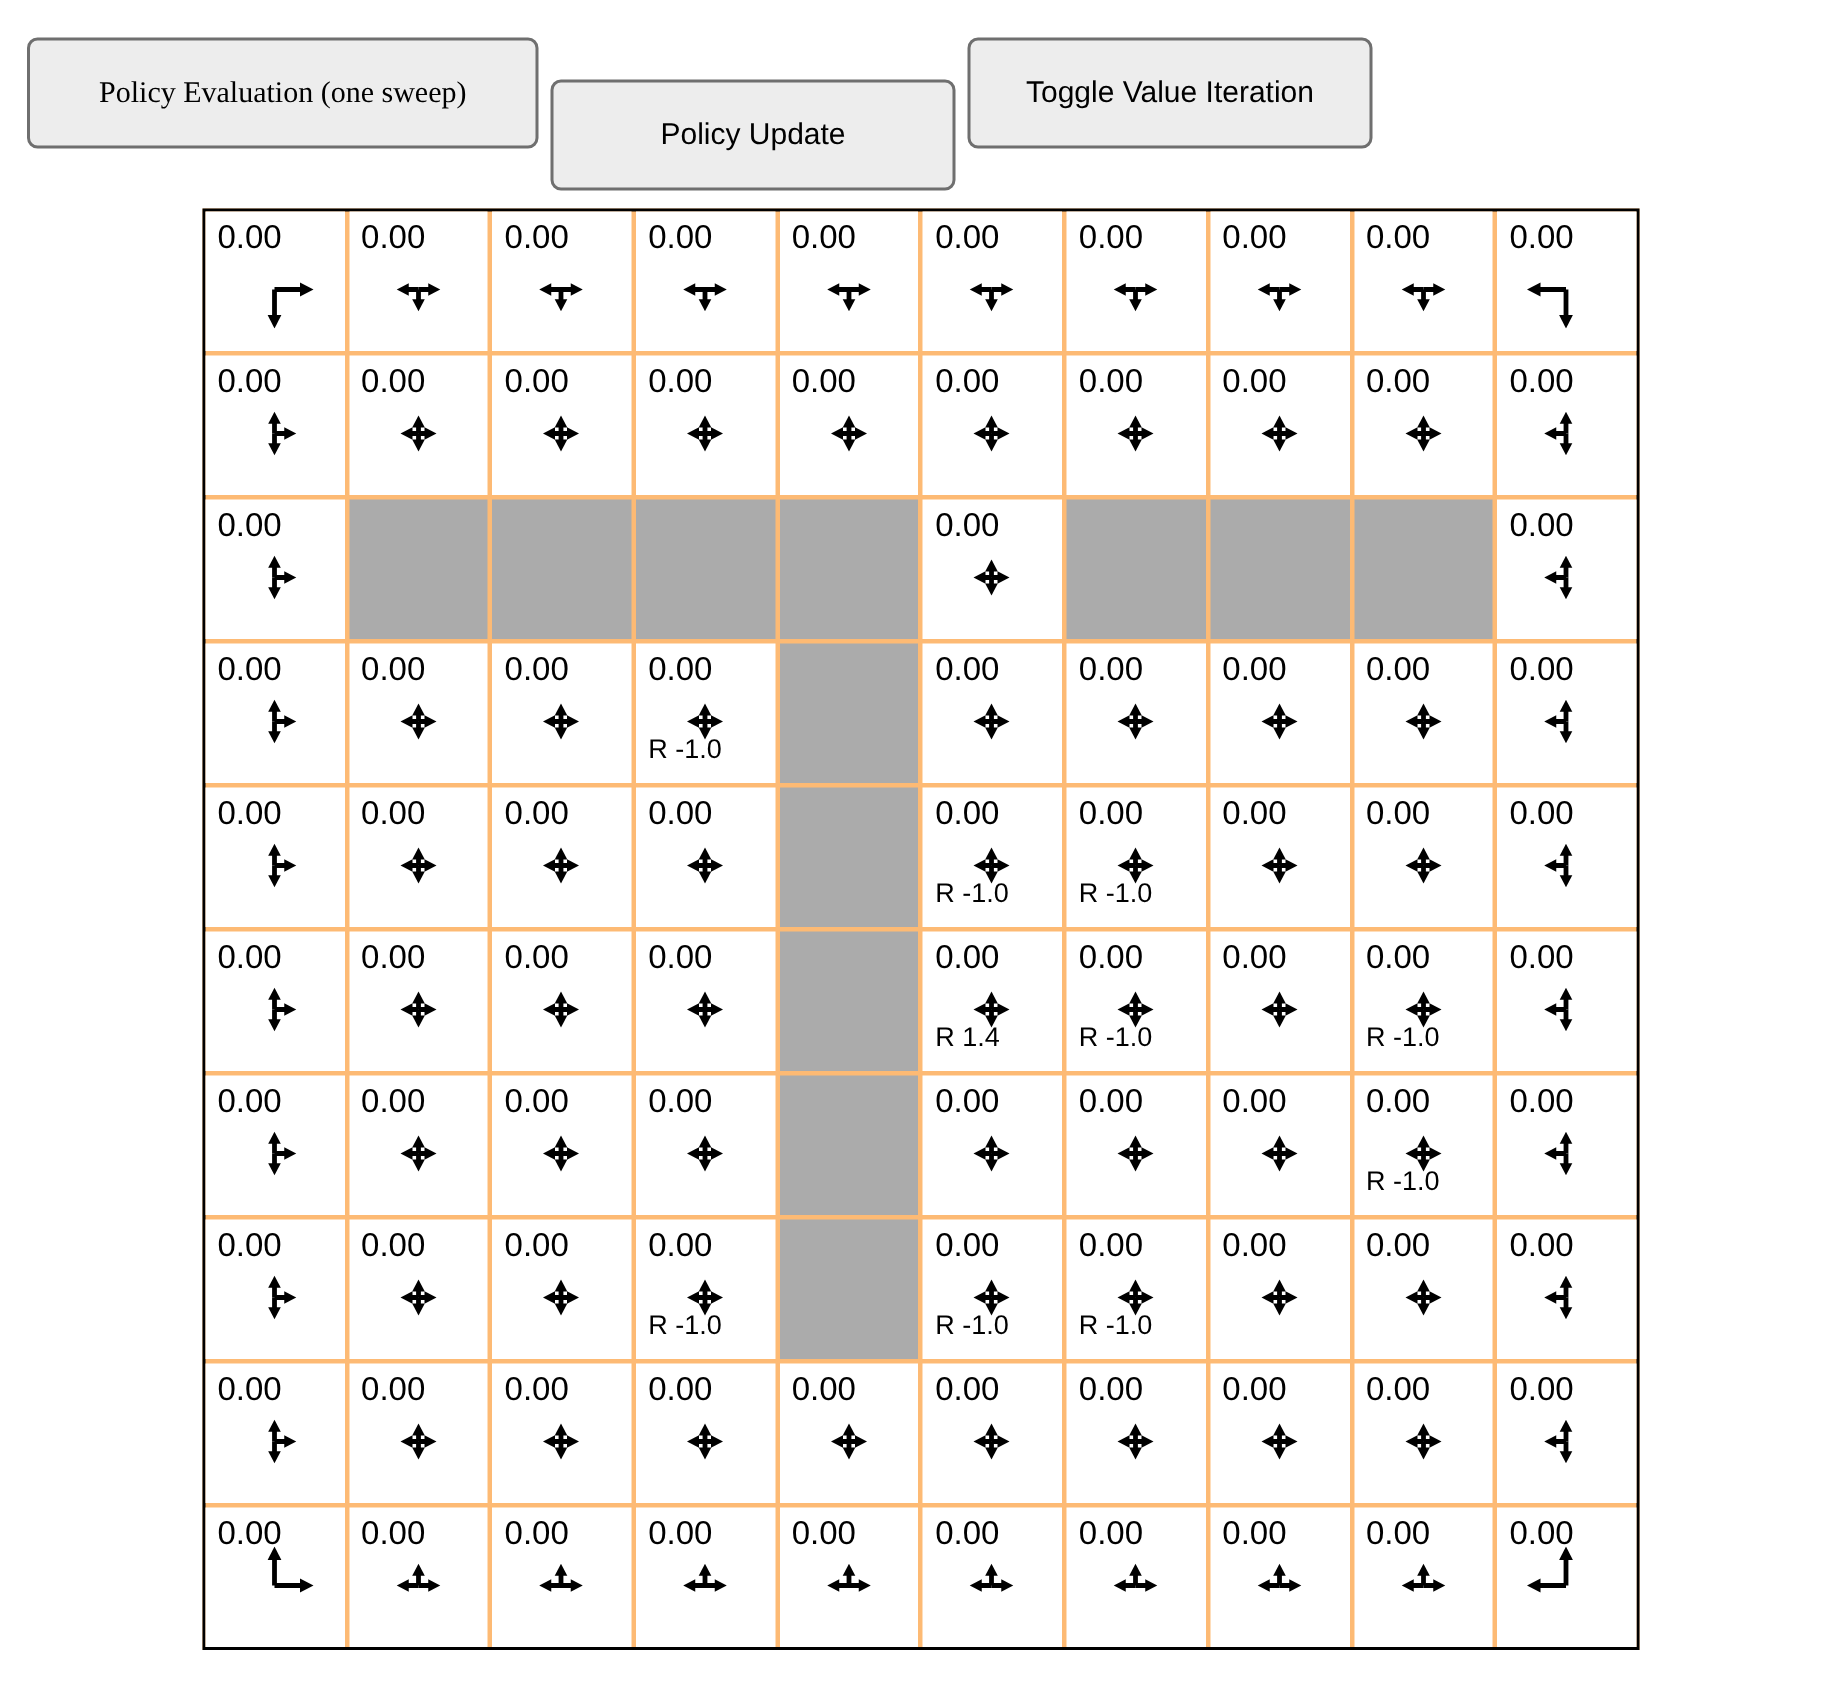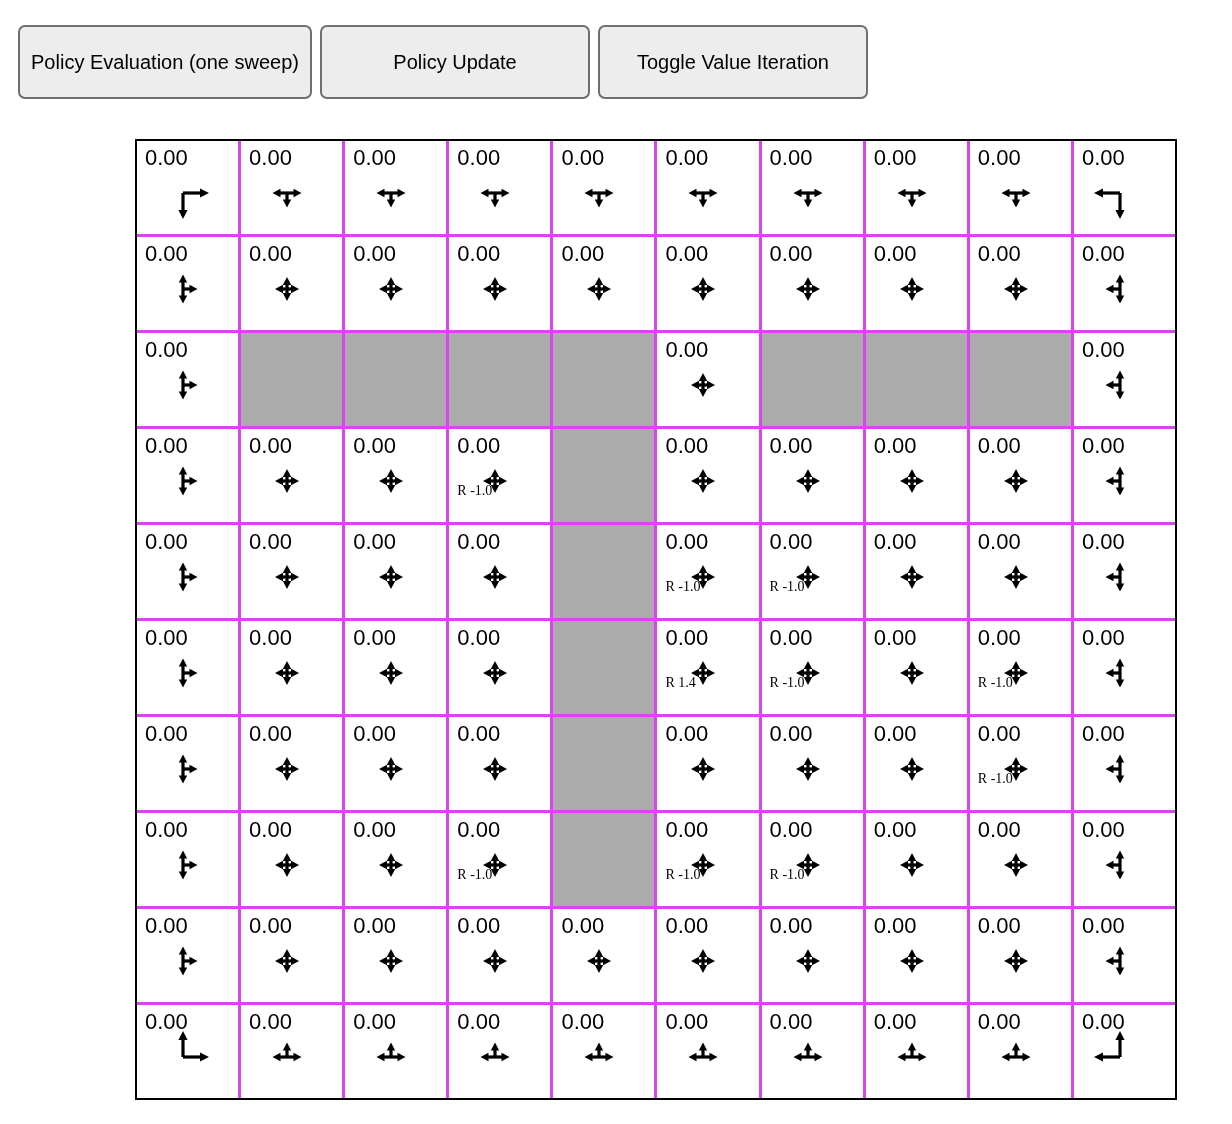--- a/index.html
+++ b/index.html
@@ -6,34 +6,34 @@
   body{
     width:1232px;height:1124px;position:relative;background:#ffffff;
     font-family:"Liberation Sans",sans-serif;color:#000;
   }
   .toolbar{position:absolute;left:18px;top:25px;display:flex;gap:8px;}
   .btn{
     height:74px;box-sizing:border-box;background:#ededed;border:2px solid #6f6f6f;
     border-radius:7px;font-size:20px;color:#000;font-family:"Liberation Sans",sans-serif;
     display:flex;align-items:center;justify-content:center;cursor:pointer;padding:0 10px;
   }
-  .btn:nth-child(1){width:294px;}
-  .btn:nth-child(2){width:270px;}
+  .btn:nth-child(1){width:341px;font-family:Liberation Serif, serif;}
+  .btn:nth-child(2){width:270px;margin-top:28px;}
   .btn:nth-child(3){width:270px;}
   .btn:nth-child(4){width:272px;}
   .grid{
-    position:absolute;left:135px;top:139px;width:1042px;height:961px;
-    box-sizing:border-box;background:#d946ef;border:2px solid #000;
+    position:absolute;left:135px;top:139px;width:958px;height:961px;
+    box-sizing:border-box;background:#fdba74;border:2px solid #000;
     display:grid;grid-template-columns:repeat(10,1fr);grid-template-rows:repeat(10,1fr);gap:3px;
   }
   .cell{background:#ffffff;position:relative;overflow:visible;}
   .cell.wall{background:#ababab;}
   .val{position:absolute;left:8px;top:4px;font-size:22px;line-height:26px;color:#000;}
   .pol{position:absolute;left:14px;top:26px;pointer-events:none;}
-  .rew{position:absolute;left:8px;bottom:23px;font-size:14px;color:#000;font-family:Liberation Serif, serif;}
+  .rew{position:absolute;left:8px;bottom:12px;font-size:18px;color:#000;}
 </style>
 </head>
 <body>
 
 <div class="toolbar">
   <button class="btn">Policy Evaluation (one sweep)</button>
   <button class="btn">Policy Update</button>
   <button class="btn">Toggle Value Iteration</button>
 </div>
 

